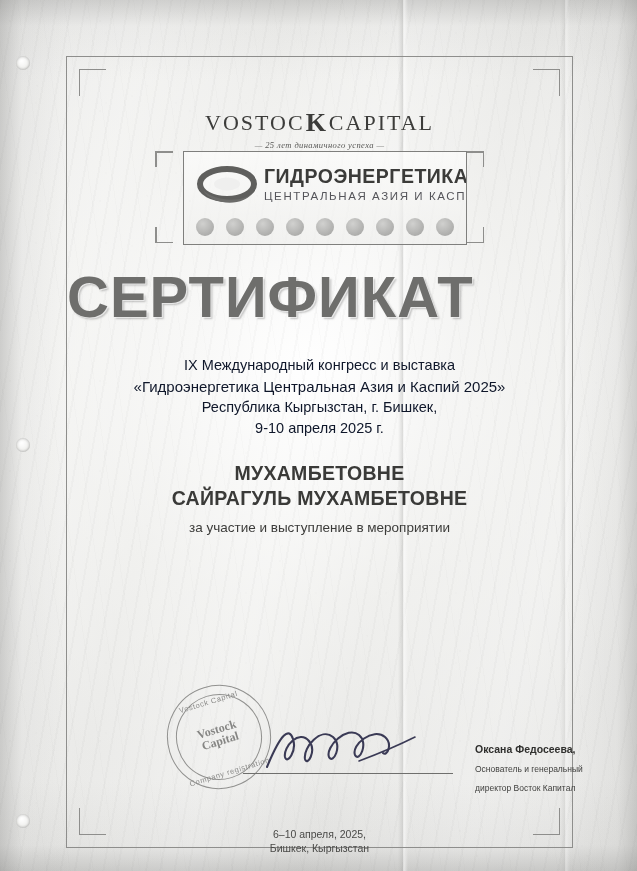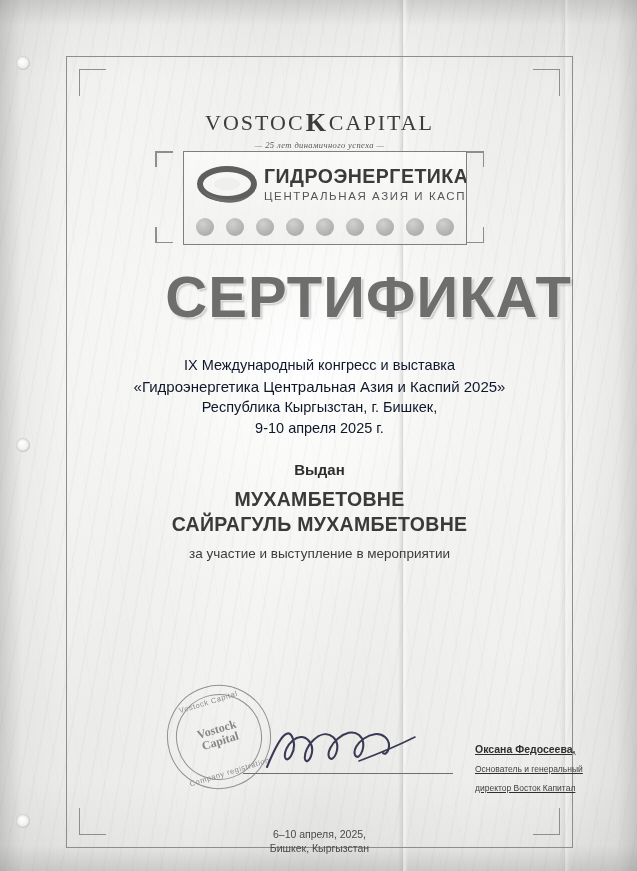--- a/index.html
+++ b/index.html
@@ -185,21 +185,21 @@
     position: absolute;
     display: block;
     background: #8e8e8c;
   }
 
   
   .cert-title {
     position: absolute;
     left: 0; right: 0;
     top: 206px;
-    text-align: right;
+    text-align: left;
     font-size: 58px;
     font-weight: bold;
     letter-spacing: 1px;
     color: #6e6e6c;
     text-shadow: 1px 1px 0 rgba(255,255,255,0.6), 2px 2px 2px rgba(90,90,88,0.35);
   }
 
   
   .body-block {
     position: absolute;
@@ -301,21 +301,20 @@
     top: 44px;
     width: 170px;
     height: 56px;
   }
   .signer {
     position: absolute;
     left: 408px;
     top: 66px;
     width: 130px;
     color: #2f2f2d;
-    text-decoration: underline;
   }
   .signer-name {
     font-size: 10.5px;
     font-weight: bold;
     line-height: 13px;
   }
   .signer-role {
     font-size: 8.5px;
     line-height: 11px;
     color: #3f3f3d;
@@ -408,21 +407,20 @@
   <div class="cert-title">СЕРТИФИКАТ</div>
 
   <div class="body-block">
     <div class="body-line">IX Международный конгресс и выставка</div>
     <div class="body-line strong">«Гидроэнергетика Центральная Азия и Каспий 2025»</div>
     <div class="body-line">Республика Кыргызстан, г. Бишкек,</div>
     <div class="body-line">9-10 апреля 2025 г.</div>
   </div>
 
   <div class="award-block">
-    <div class="award-intro">Выдан</div>
     <div class="award-name">МУХАМБЕТОВНЕ</div>
     <div class="award-name">САЙРАГУЛЬ МУХАМБЕТОВНЕ</div>
     <div class="award-reason">за участие и выступление в мероприятии</div>
   </div>
 
   <div class="sign-area">
 
     <div class="stamp">
       <div class="ring1"></div>
       <div class="ring2"></div>

